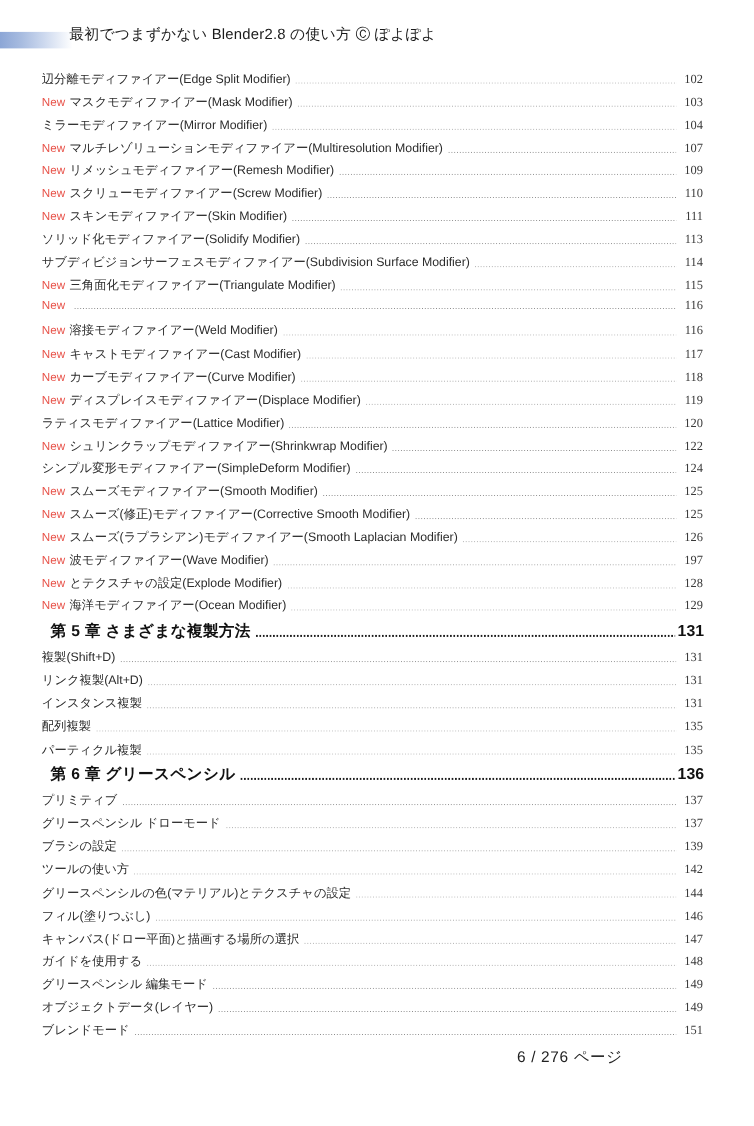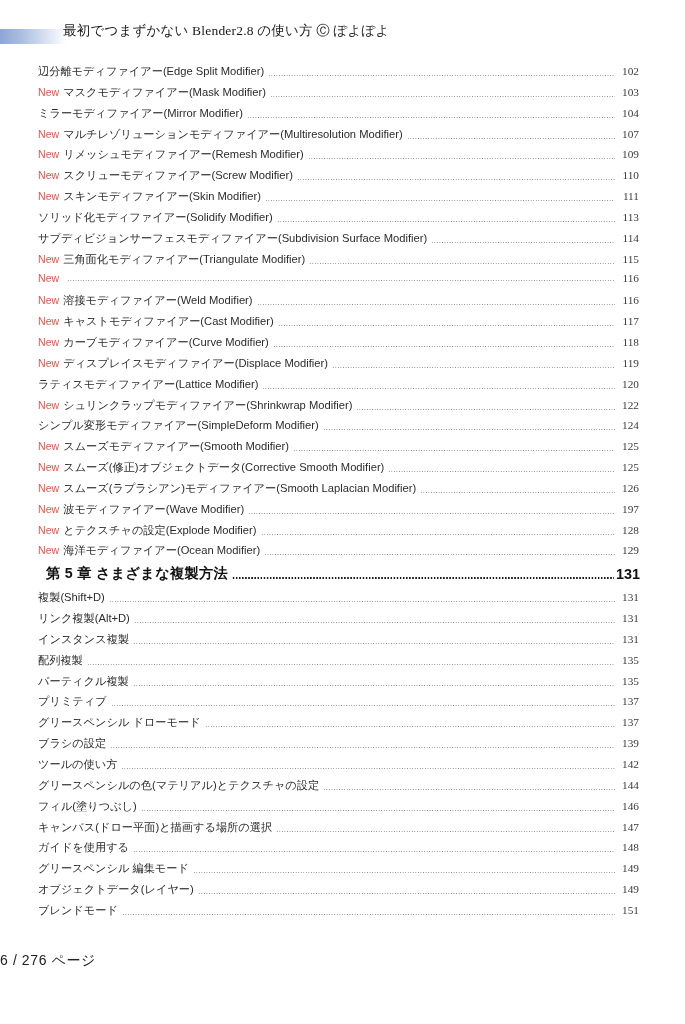--- a/index.html
+++ b/index.html
@@ -17,21 +17,20 @@
     overflow: hidden;
   }
 
   
   #page-header {
     position: absolute;
     top: 0;
     left: 0;
     width: 685px;
     height: 55px;
-    font-family: Liberation Serif, serif;
   }
   #header-gradient-bar {
     position: absolute;
     left: 0;
     top: 29px;
     width: 66px;
     height: 15px;
     background: linear-gradient(to right, #8ca6d6 0%, #a8bce0 30%, #ccd8ee 60%, #ffffff 100%);
   }
   #header-title {
@@ -148,21 +147,21 @@
     left: 0;
     bottom: 0;
     width: 685px;
     height: 90px;
   }
   #footer-pageno {
     position: absolute;
     top: 18px;
     left: 0;
     width: 566px;
-    text-align: left;
+    text-align: right;
     font-size: 14px;
     color: #222222;
     letter-spacing: 0.6px;
   }
 </style>
 </head>
 <body>
 
 <div id="page-header">
   <div id="header-gradient-bar"></div>
@@ -311,21 +310,21 @@
       <div class="row-inner">
         <span class="new-tag">New</span>
         <span class="toc-label">スムーズモディファイアー(Smooth Modifier)</span>
         <span class="leader"></span>
         <span class="toc-page">125</span>
       </div>
     </div>
     <div class="toc-row level-section">
       <div class="row-inner">
         <span class="new-tag">New</span>
-        <span class="toc-label">スムーズ(修正)オブジェクトデータ(Corrective Smooth Modifier)</span>
+        <span class="toc-label">スムーズ(修正)モディファイアー(Corrective Smooth Modifier)</span>
         <span class="leader"></span>
         <span class="toc-page">125</span>
       </div>
     </div>
     <div class="toc-row level-section">
       <div class="row-inner">
         <span class="new-tag">New</span>
         <span class="toc-label">スムーズ(ラプラシアン)モディファイアー(Smooth Laplacian Modifier)</span>
         <span class="leader"></span>
         <span class="toc-page">126</span>
@@ -388,20 +387,27 @@
         <span class="toc-label">配列複製</span>
         <span class="leader"></span>
         <span class="toc-page">135</span>
       </div>
     </div>
     <div class="toc-row level-section">
       <div class="row-inner">
         <span class="toc-label">パーティクル複製</span>
         <span class="leader"></span>
         <span class="toc-page">135</span>
+      </div>
+    </div>
+    <div class="toc-row level-chapter">
+      <div class="row-inner">
+        <span class="toc-label">第 6 章  グリースペンシル</span>
+        <span class="leader"></span>
+        <span class="toc-page">136</span>
       </div>
     </div>
     <div class="toc-row level-section">
       <div class="row-inner">
         <span class="toc-label">プリミティブ</span>
         <span class="leader"></span>
         <span class="toc-page">137</span>
       </div>
     </div>
     <div class="toc-row level-section">

